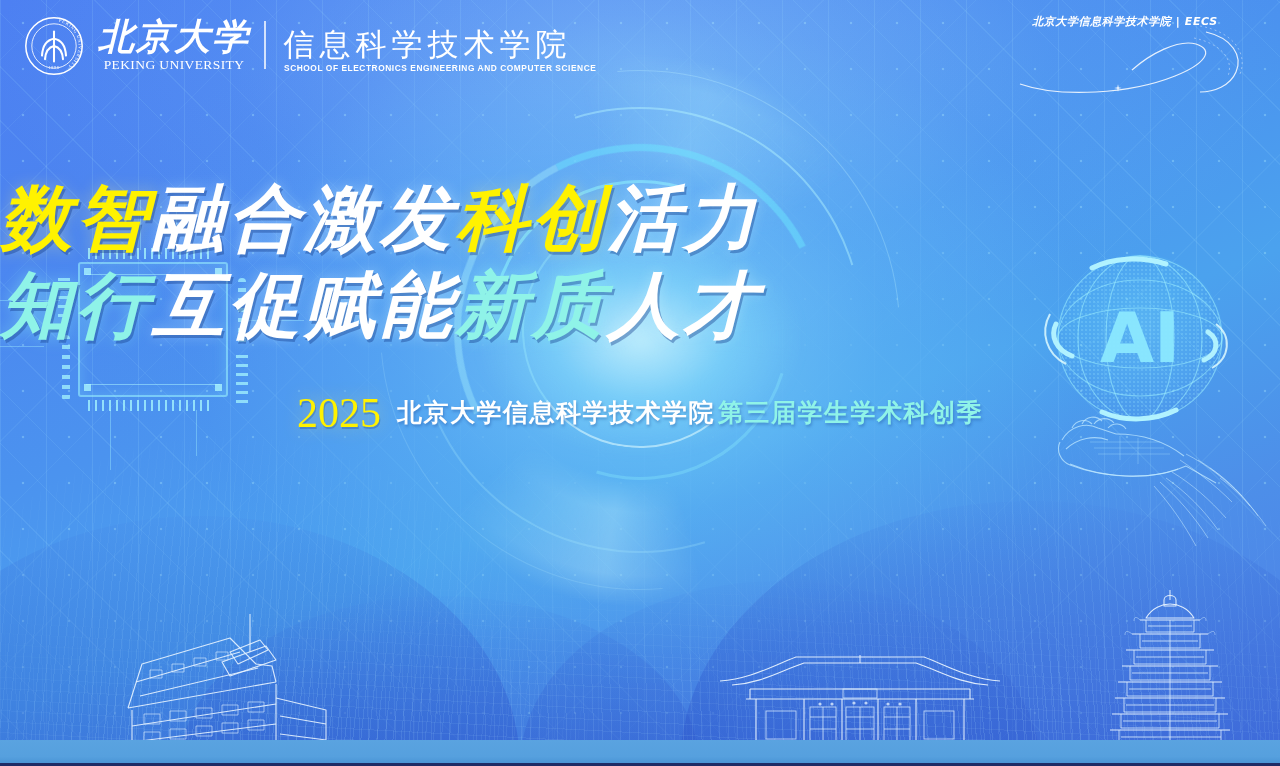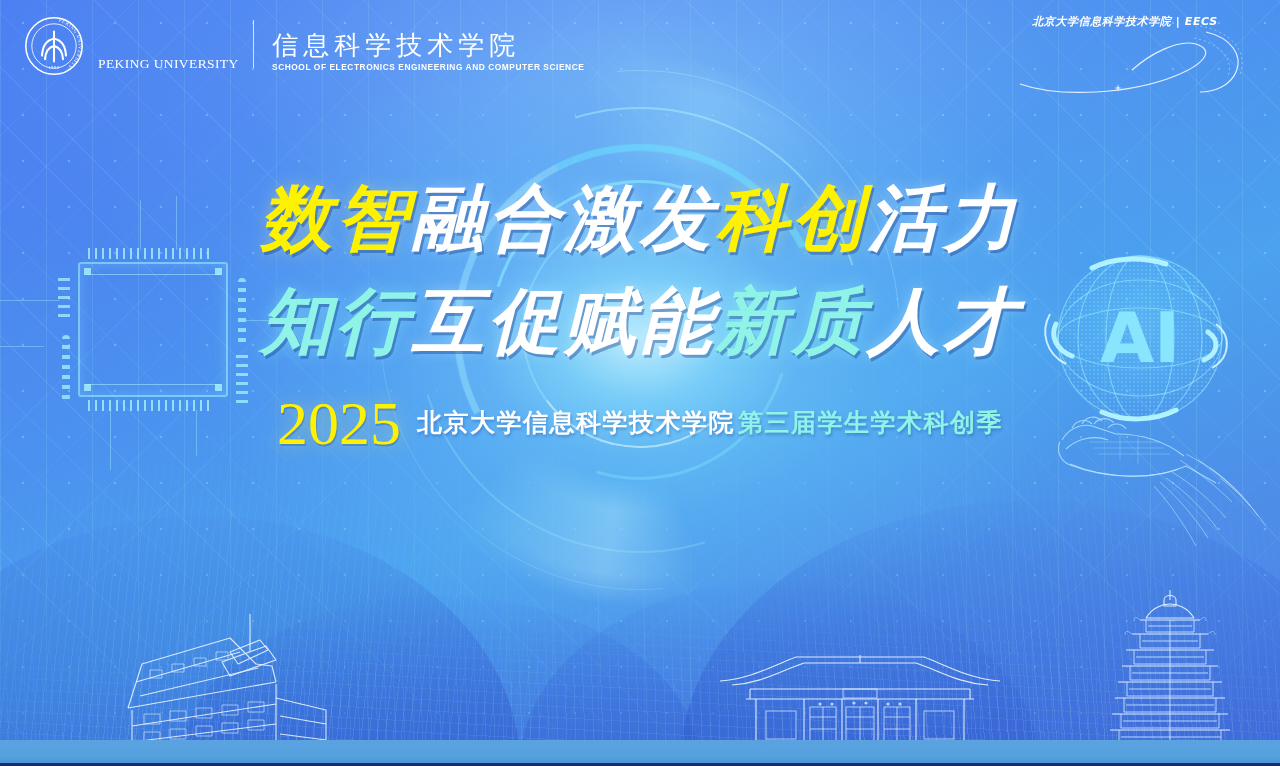--- a/index.html
+++ b/index.html
@@ -162,21 +162,21 @@
     font-weight:700; font-style:italic; font-size:36px; color:#fff;
     letter-spacing:2px; line-height:1.05; white-space:nowrap;
   }
   .pku-en{
     font-family:"Liberation Serif","DejaVu Serif",serif;
     font-size:13.5px; color:#fff; letter-spacing:0.4px; white-space:nowrap; margin-top:1px;
   }
   .vbar{ width:1.5px; height:48px; background:rgba(255,255,255,0.75); margin:0 4px 4px 0; }
   .sch-block{ display:flex; flex-direction:column; }
   .sch-cn{
-    font-size:26px; color:#fff; font-weight:400; letter-spacing:5px;
+    font-size:31px; color:#fff; font-weight:400; letter-spacing:5px;
     line-height:1.1; white-space:nowrap;
     font-family:"DejaVu Sans","Liberation Sans",sans-serif;
   }
   .sch-en{
     font-size:8.2px; color:#fff; letter-spacing:0.55px; white-space:nowrap;
     margin-top:3px; font-weight:700; transform:scaleX(1.02); transform-origin:left;
   }
 
   
   .season{ position:absolute; right:30px; top:14px; width:250px; height:82px; }
@@ -195,49 +195,49 @@
   }
   .season-swirl{ position:absolute; inset:0; }
   .sparkle{
     position:absolute; left:112px; bottom:2px; width:12px; height:12px;
     background:
       radial-gradient(ellipse 1.6px 6px at 50% 50%, #fff 0%, rgba(255,255,255,0) 70%),
       radial-gradient(ellipse 6px 1.6px at 50% 50%, #fff 0%, rgba(255,255,255,0) 70%);
   }
 
   
-  .title-wrap{ position:absolute; left:0; right:0; top:176px; text-align:center; z-index:25; }
+  .title-wrap{ position:absolute; left:0; right:0; top:176px; z-index:25; }
   .tline{
     font-family:"DejaVu Sans","Liberation Sans",sans-serif;
     font-weight:700; font-style:italic;
     font-size:72px; line-height:1.18; letter-spacing:4px;
     white-space:nowrap;
   }
   .tline .y{
     color:#FFF200;
     text-shadow:2px 3px 0 rgba(20,60,140,0.40), 0 0 16px rgba(255,245,140,0.35);
   }
   .tline .w{
     color:#ffffff;
     text-shadow:2px 3px 0 rgba(20,60,140,0.40), 0 0 14px rgba(200,240,255,0.45);
   }
   .tline .c{
     color:#8FF3E8;
     text-shadow:2px 3px 0 rgba(20,60,140,0.40), 0 0 16px rgba(150,255,245,0.45);
   }
-  .tline2{ margin-top:18px; }
+  .tline2{ margin-top:2px; }
 
   
   .sub-row{
     position:absolute; left:0; right:0; top:392px; z-index:25;
     display:flex; justify-content:center; align-items:center; gap:16px;
   }
   .year{
     font-family:"Liberation Serif","DejaVu Serif",serif;
-    font-size:62px; font-weight:400; color:#FFF200; line-height:1;
+    font-size:42px; font-weight:400; color:#FFF200; line-height:1;
     letter-spacing:0px;
     text-shadow:0 0 18px rgba(255,240,120,0.45), 1px 2px 0 rgba(20,60,140,0.30);
   }
   .sub-lines{ display:flex; gap:3px; }
   .sub-a{
     font-family:"DejaVu Sans","Liberation Sans",sans-serif;
     font-size:25px; font-weight:700; color:#ffffff; letter-spacing:1.5px;
     white-space:nowrap; line-height:1.1;
     text-shadow:1px 2px 3px rgba(20,60,140,0.35);
   }
@@ -335,20 +335,21 @@
         </g>
         <path id="sealarc" d="M50 9 A41 41 0 0 1 50 91" fill="none"></path>
         <text font-size="7.6" fill="#ffffff" font-family="Liberation Serif, serif" letter-spacing="1.3">
           <textPath href="#sealarc" startOffset="6%">PEKING UNIVERSITY</textPath>
         </text>
         <text x="50" y="88" font-size="7" fill="#ffffff" text-anchor="middle" font-family="Liberation Serif, serif" letter-spacing="1">1898</text>
       </svg>
 
       <div class="brand-cn">
         <div class="pku-block">
+          <div class="pku-cn">北京大学</div>
           <div class="pku-en">PEKING UNIVERSITY</div>
         </div>
         <div class="vbar"></div>
         <div class="sch-block">
           <div class="sch-cn">信息科学技术学院</div>
           <div class="sch-en">SCHOOL OF ELECTRONICS ENGINEERING AND COMPUTER SCIENCE</div>
         </div>
       </div>
     </div>
 

